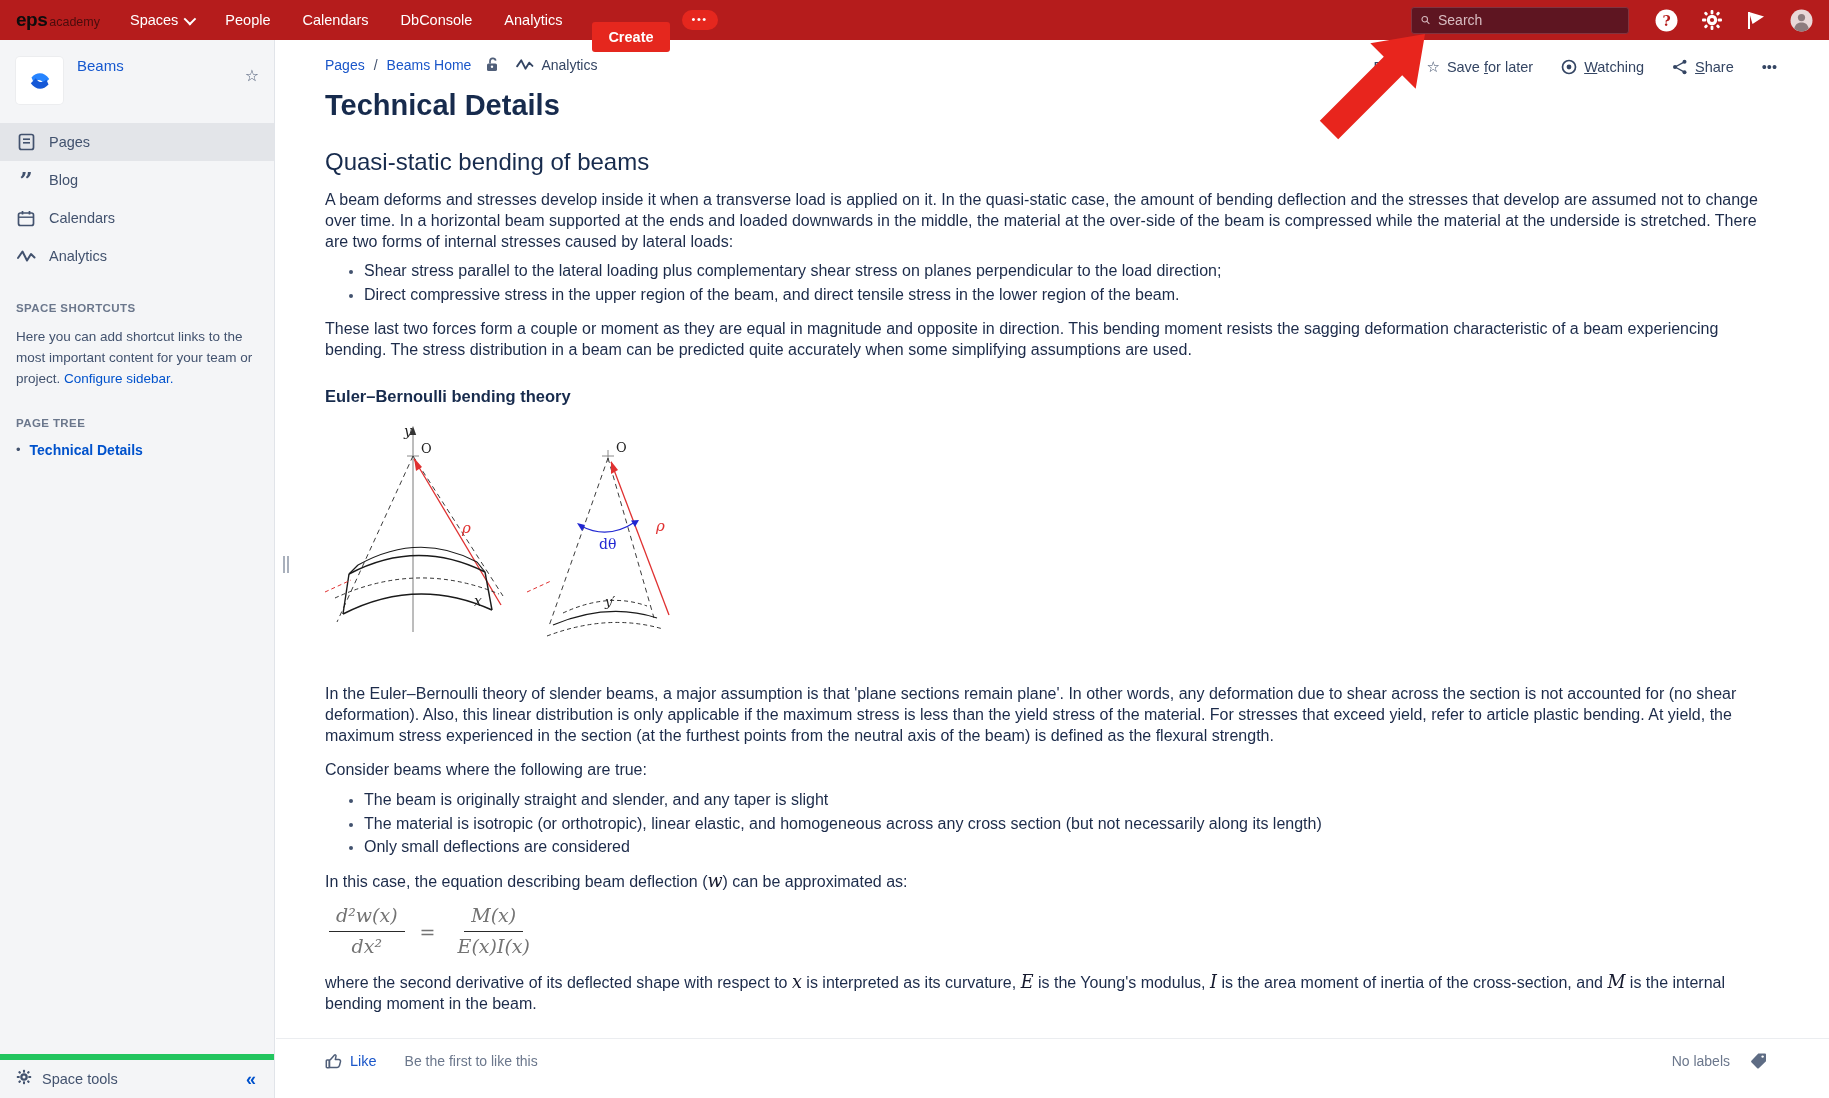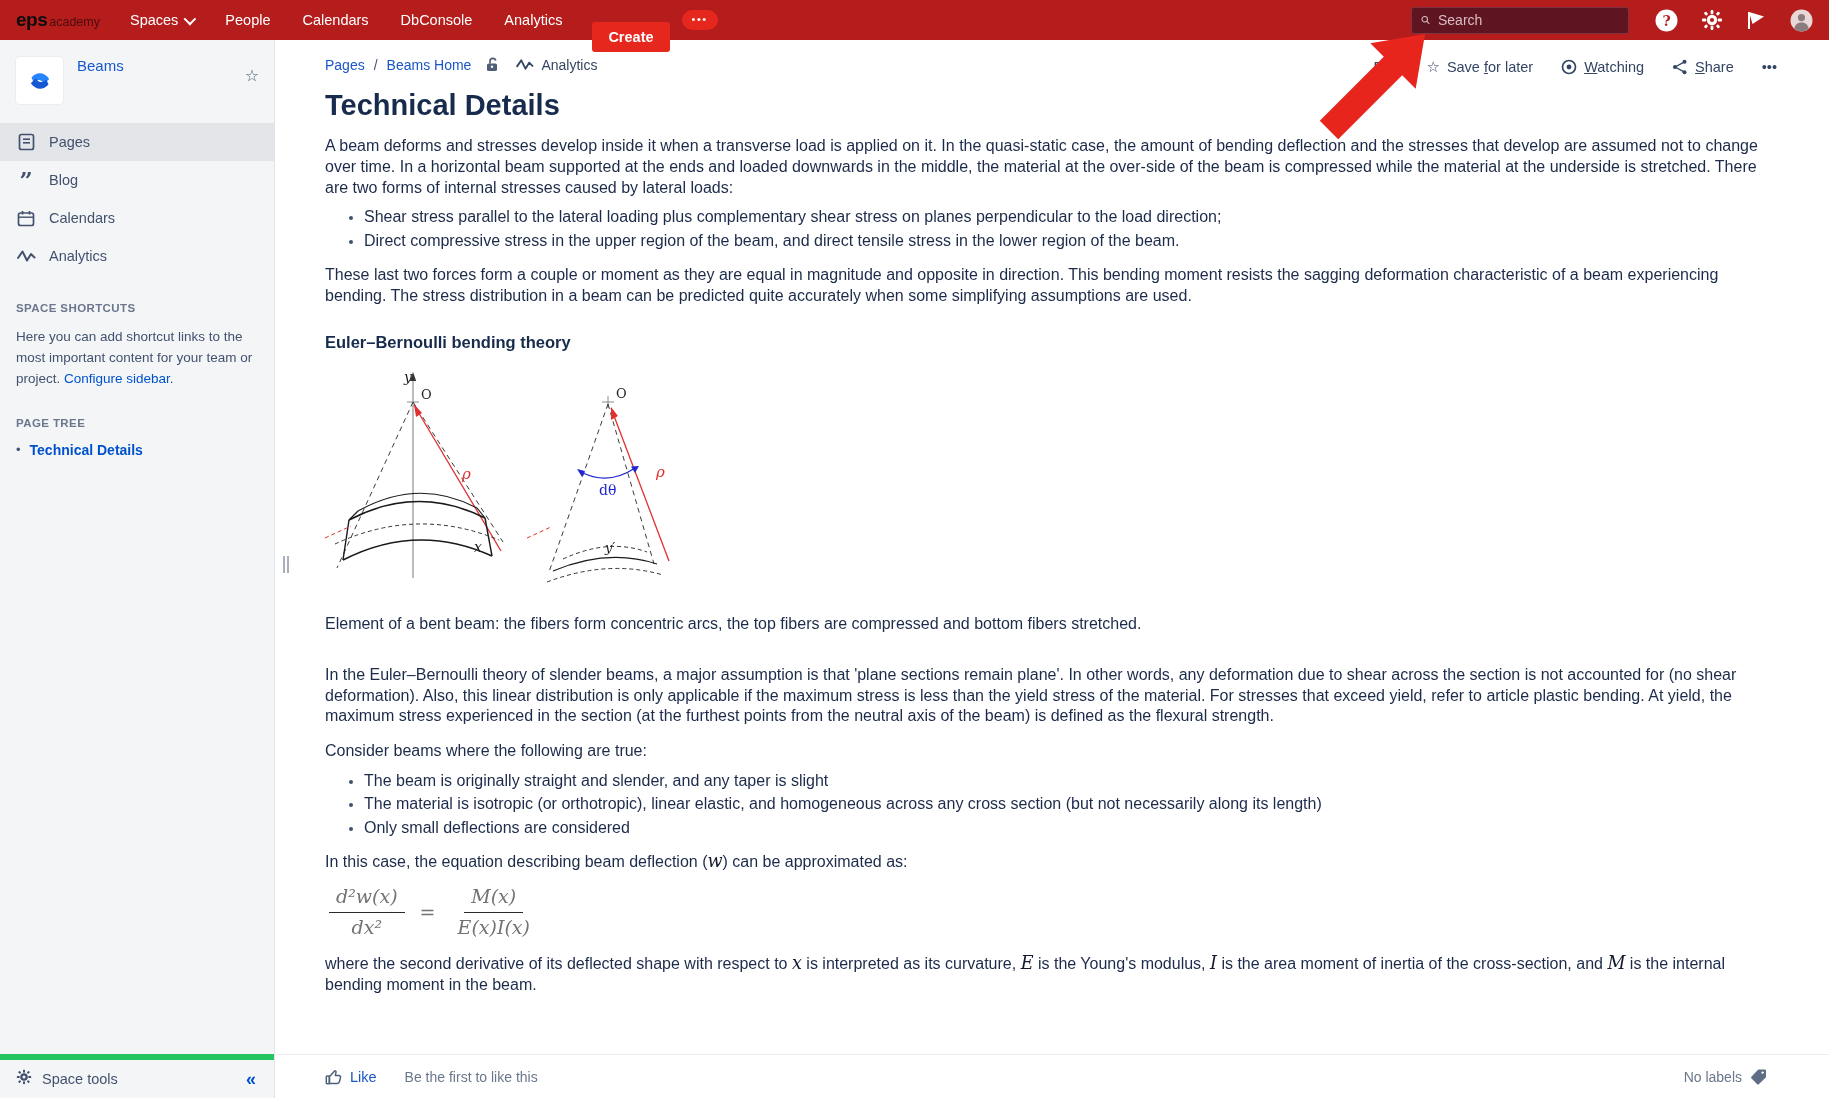--- a/index.html
+++ b/index.html
@@ -84,27 +84,27 @@
   .caption { margin-top:14px; }
   .gap-lg { margin-top:30px; }
   .math { font-family:"DejaVu Serif",serif; font-style:italic; font-size:1.1em; color:#15192d; }
   .formula { margin-top:12px; display:flex; align-items:center; gap:15px; font-family:"DejaVu Serif",serif; font-style:italic; font-size:19px; color:#737373; padding-left:4px; }
   .frac { display:inline-flex; flex-direction:column; align-items:center; line-height:1.25; }
   .frac .num { padding:0 7px 3px; border-bottom:1.5px solid #2a2a2a; }
   .frac .den { padding:3px 7px 0; }
   .tight { margin-top:12px; }
   
   .bottom-bar {
-    position:absolute; left:276px; right:0; bottom:0; height:44px; background:#fff;
+    position:absolute; left:276px; right:0; bottom:16px; height:44px; background:#fff;
     border-top:1px solid #ebedf0; display:flex; align-items:center; padding:0 62px 0 49px; z-index:8;
   }
   .like-btn { display:flex; align-items:center; gap:7px; cursor:pointer; }
   .like-label { color:#1a56c9; font-size:14.5px; }
   .like-hint { color:#6b778c; font-size:14px; margin-left:28px; }
-  .labels-area { margin-left:auto; display:flex; align-items:center; gap:8px; cursor:pointer;justify-content:space-between; }
+  .labels-area { margin-left:auto; display:flex; align-items:center; gap:20px; cursor:pointer;justify-content:space-between; }
   .labels-text { color:#6b778c; font-size:14px; }
   svg text { font-family:"DejaVu Serif", serif; }
 </style>
 </head>
 <body>
 
 <header class="topbar">
   <div class="logo">
     <span class="logo-eps">eps</span>
     <span class="logo-academy">academy</span>
@@ -311,20 +311,21 @@
           <line x1="3" y1="8" x2="12.5" y2="13.2" stroke="#344563" stroke-width="1.4"></line>
         </svg>
         <span><span></span><span class="key">S</span><span>hare</span></span>
       </span>
       <span class="pa-item">•••</span>
     </div>
   </div>
 
   <h1 class="page-title">Technical Details</h1>
 
+  <h2 class="h2">Quasi-static bending of beams</h2>
   <p class="para">A beam deforms and stresses develop inside it when a transverse load is applied on it. In the quasi-static case, the amount of bending deflection and the stresses that develop are assumed not to change over time. In a horizontal beam supported at the ends and loaded downwards in the middle, the material at the over-side of the beam is compressed while the material at the underside is stretched. There are two forms of internal stresses caused by lateral loads:</p>
   <ul class="blist">
     <li>Shear stress parallel to the lateral loading plus complementary shear stress on planes perpendicular to the load direction;</li>
     <li>Direct compressive stress in the upper region of the beam, and direct tensile stress in the lower region of the beam.</li>
   </ul>
   <p class="para">These last two forces form a couple or moment as they are equal in magnitude and opposite in direction. This bending moment resists the sagging deformation characteristic of a beam experiencing bending. The stress distribution in a beam can be predicted quite accurately when some simplifying assumptions are used.</p>
 
   <div class="h3">Euler–Bernoulli bending theory</div>
 
   
@@ -363,21 +364,20 @@
     <polygon points="252,101 260,103 257,109" fill="#2026d2"></polygon>
     <polygon points="314,98 306,98.5 310,105" fill="#2026d2"></polygon>
     <text x="274" y="127" font-size="14" fill="#2026d2">dθ</text>
     <path d="M 238 191 Q 283 170 322 184" fill="none" stroke="#333" stroke-width="1" stroke-dasharray="4,3"></path>
     <path d="M 228 203 Q 283 180 332 196" fill="none" stroke="#1a1a1a" stroke-width="1.3"></path>
     <path d="M 222 214 Q 283 191 338 207" fill="none" stroke="#333" stroke-width="1" stroke-dasharray="4,3"></path>
     <line x1="202" y1="170" x2="226" y2="159" stroke="#e03131" stroke-width="1" stroke-dasharray="4,3"></line>
     <text x="280" y="184" font-size="13" font-style="italic" fill="#222">y′</text>
   </svg>
 
-  <p class="para caption">Element of a bent beam: the fibers form concentric arcs, the top fibers are compressed and bottom fibers stretched.</p>
 
   <p class="para gap-lg">In the Euler–Bernoulli theory of slender beams, a major assumption is that 'plane sections remain plane'. In other words, any deformation due to shear across the section is not accounted for (no shear deformation). Also, this linear distribution is only applicable if the maximum stress is less than the yield stress of the material. For stresses that exceed yield, refer to article plastic bending. At yield, the maximum stress experienced in the section (at the furthest points from the neutral axis of the beam) is defined as the flexural strength.</p>
   <p class="para">Consider beams where the following are true:</p>
   <ul class="blist">
     <li>The beam is originally straight and slender, and any taper is slight</li>
     <li>The material is isotropic (or orthotropic), linear elastic, and homogeneous across any cross section (but not necessarily along its length)</li>
     <li>Only small deflections are considered</li>
   </ul>
   <p class="para tight"><span>In this case, the equation describing beam deflection (</span><span class="math">w</span><span>) can be approximated as:</span></p>
 

